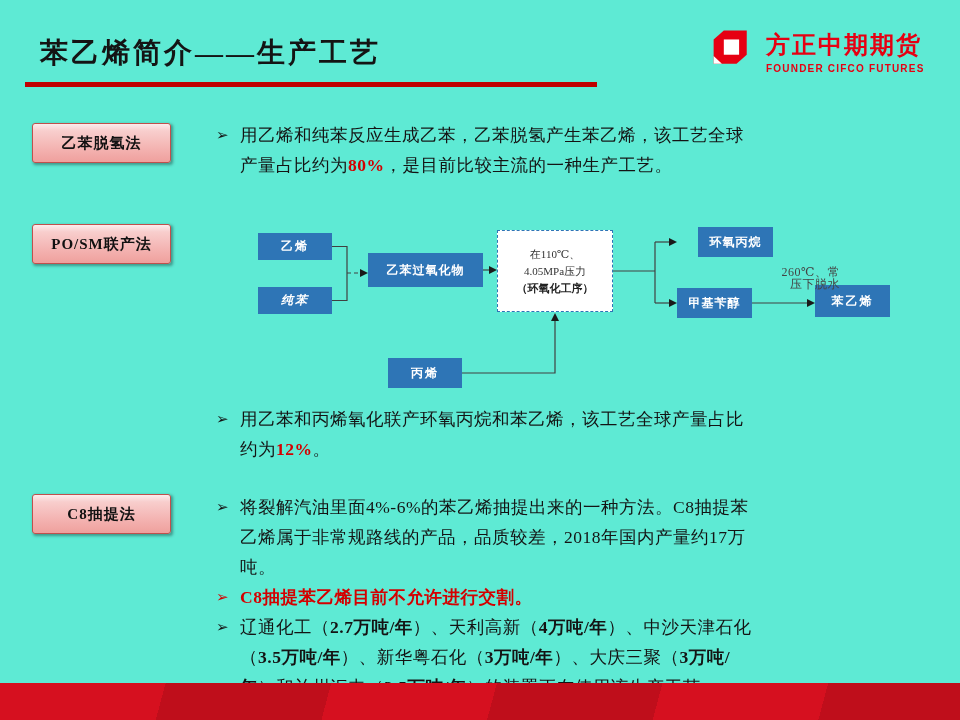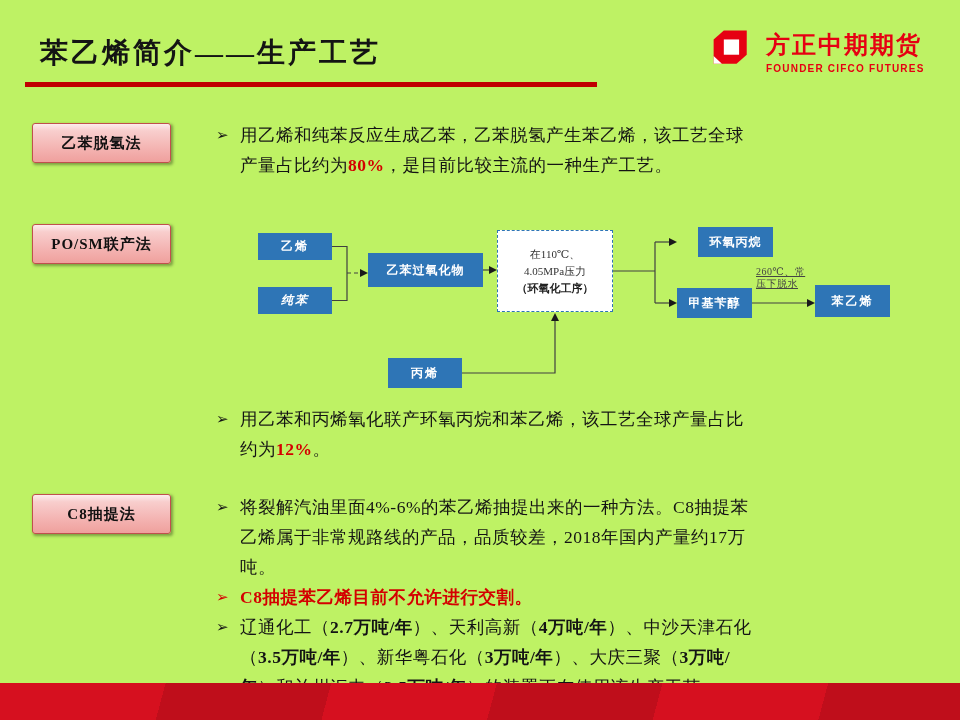--- a/index.html
+++ b/index.html
@@ -1,17 +1,17 @@
 <!DOCTYPE html>
 <html><head>
 <meta charset="utf-8">
 <style>
   html,body{margin:0;padding:0;background:#888;}
   .slide{
-    position:relative;width:960px;height:720px;background:#bef264;overflow:hidden;
+    position:relative;width:960px;height:720px;background:#5eead4;overflow:hidden;
     font-family:"Liberation Serif","DejaVu Serif",serif;color:#141414;
   }
   
   .title{
     position:absolute;left:40px;top:34px;font-size:28px;font-weight:bold;
     letter-spacing:3px;color:#141414;
   }
   .title-rule{position:absolute;left:25px;top:82px;width:572px;height:5px;background:#c00000;}
   .logo{position:absolute;left:706px;top:24px;display:flex;align-items:center;gap:18px;}
   .logo-txt{display:flex;flex-direction:column;}
@@ -31,21 +31,21 @@
   .bullets{position:absolute;left:216px;width:545px;}
   .p1{top:120px;} .p2{top:404px;} .p3{top:492px;}
   .bullet{display:flex;}
   .marker{width:24px;flex:none;font-size:15px;line-height:30px;color:#141414;
           font-family:"DejaVu Sans",sans-serif;}
   .marker.red{color:#d40000;}
   .btext{flex:1;font-size:17.5px;line-height:30px;letter-spacing:0.5px;}
   .em-red{color:#d40000;font-weight:bold;}
   .em-bold{font-weight:bold;}
   
-  .diagram{position:absolute;left:250px;top:222px;width:660px;height:180px;}
+  .diagram{position:absolute;left:250px;top:222px;width:660px;height:180px;text-align:right;}
   .diagram svg{position:absolute;left:0;top:0;}
   .bnode{
     position:absolute;background:#2e75b6;color:#fff;font-weight:bold;
     display:flex;align-items:center;justify-content:center;
     font-size:12px;letter-spacing:2px;
   }
   .n-ethylene{left:8px;top:11px;width:74px;height:27px;}
   .n-benzene{left:8px;top:65px;width:74px;height:27px;font-style:italic;}
   .n-peroxide{left:118px;top:31px;width:115px;height:34px;letter-spacing:1px;}
   .n-po{left:448px;top:5px;width:75px;height:30px;letter-spacing:1px;}
@@ -53,22 +53,22 @@
   .n-styrene{left:565px;top:63px;width:75px;height:32px;}
   .n-propylene{left:138px;top:136px;width:74px;height:30px;}
   .dashedbox{
     position:absolute;left:247px;top:8px;width:116px;height:82px;
     border:1.6px dashed #2e75b6;background:#fff;box-sizing:border-box;
     display:flex;flex-direction:column;align-items:center;justify-content:center;
     font-size:11px;line-height:17px;color:#333;
   }
   .dashedbox .l3{font-weight:bold;color:#222;}
   .cond{
-    position:absolute;left:506px;top:44px;width:72px;
-    font-size:10px;line-height:12px;color:#444;letter-spacing:0.5px;text-decoration:underline;
+    position:absolute;left:518px;top:44px;width:72px;
+    font-size:12px;line-height:12px;color:#444;letter-spacing:0.5px;
   }
   
   .band{
     position:absolute;left:0;bottom:0;width:960px;height:37px;
     background:repeating-linear-gradient(105deg,#d6101f 0px,#d6101f 160px,#bf0e1b 160px,#bf0e1b 320px);
   }
 </style>
 </head>
 <body>
 

